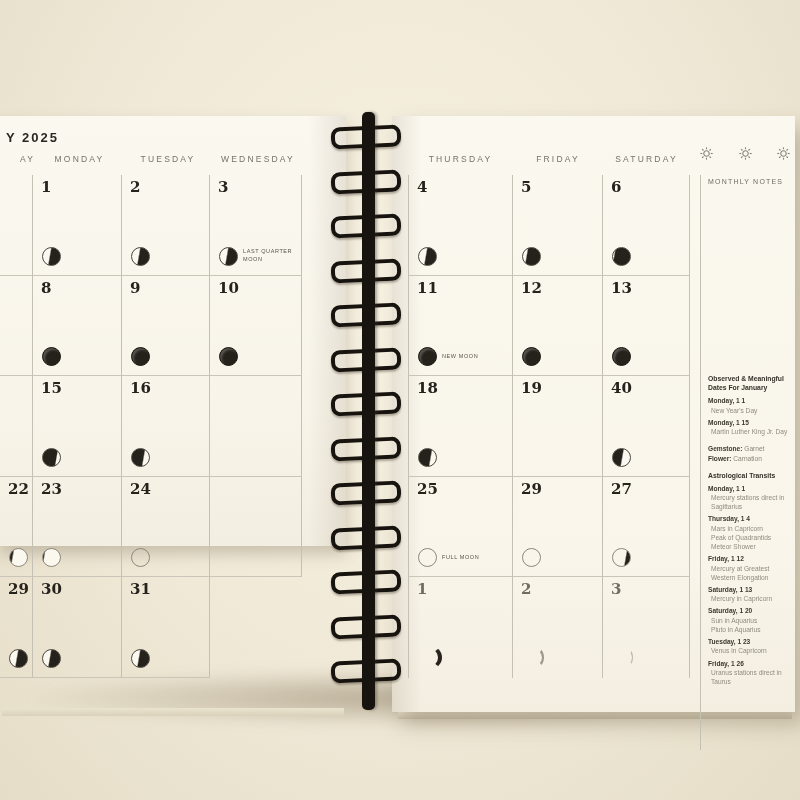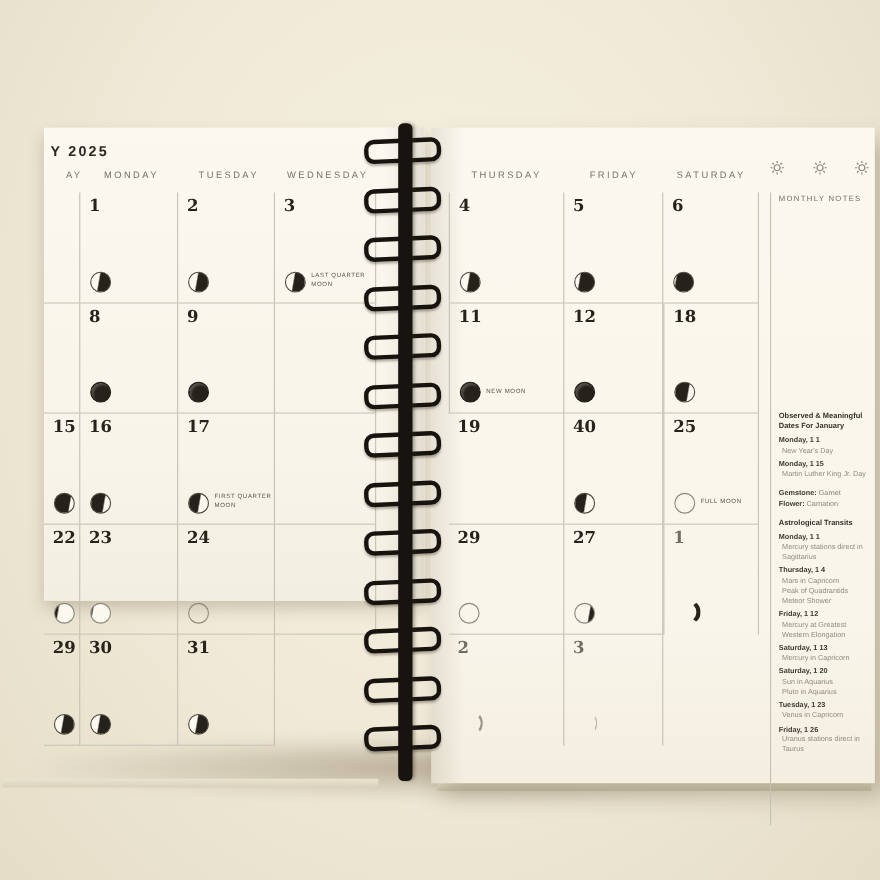--- a/index.html
+++ b/index.html
@@ -9,21 +9,21 @@
     background:#f0e9d7;
   }
   .photo{position:absolute;inset:0;
     background:radial-gradient(ellipse at 50% 38%, #f6f1e2 0%, #f0e9d7 55%, #e5ddc7 100%);}
   .book-shadow{position:absolute;left:20px;top:668px;width:760px;height:60px;
     background:radial-gradient(ellipse at 50% 50%, rgba(115,98,70,.45), rgba(115,98,70,0) 70%);
     filter:blur(6px);}
   .page{position:absolute;z-index:1;}
   .page-left{left:0;top:116px;width:346px;height:430px;
     background:linear-gradient(180deg,#fbf8f0 0%,#f8f4e9 70%,#f2eee1 100%);
-    box-shadow:0 8px 14px rgba(110,95,70,.30);margin-left:40px;}
+    box-shadow:0 8px 14px rgba(110,95,70,.30);}
   .page-left::after{content:"";position:absolute;right:0;top:0;width:38px;height:100%;
     background:linear-gradient(270deg, rgba(130,115,90,.16), rgba(130,115,90,0));}
   .page-right{left:392px;top:116px;width:403px;height:596px;
     background:linear-gradient(180deg,#fbf8ef 0%,#f9f5ea 75%,#f3eee0 100%);
     box-shadow:10px 12px 20px rgba(110,95,70,.35);}
   .page-right::before{content:"";position:absolute;left:0;top:0;width:30px;height:100%;
     background:linear-gradient(90deg, rgba(130,115,90,.16), rgba(130,115,90,0));}
   .page-stack{position:absolute;z-index:0;left:398px;top:710px;width:394px;height:9px;
     background:linear-gradient(180deg,#eae3cf 0%,#d9d1ba 60%,#cbc2a9 100%);}
   .page-stack-l{position:absolute;z-index:0;left:2px;top:708px;width:342px;height:8px;
@@ -132,40 +132,39 @@
         <div class="moonrow">
           <span class="moon p-new-moon"></span>
         </div>
       </div>
       <div class="cell col2">
         <div class="daynum">9</div>
         <div class="moonrow">
           <span class="moon p-new-moon"></span>
         </div>
       </div>
+      <div class="cell col3">
+        <div class="daynum">10</div>
+        <div class="moonrow">
+          <span class="moon p-new-moon"></span>
+        </div>
+      </div>
       <div class="cell col0">
         <div class="daynum"></div>
       </div>
       <div class="cell col1">
         <div class="daynum">15</div>
         <div class="moonrow">
           <span class="moon p-waxing-crescent-sm"></span>
         </div>
       </div>
       <div class="cell col2">
         <div class="daynum">16</div>
         <div class="moonrow">
           <span class="moon p-waxing-crescent-lg"></span>
-        </div>
-      </div>
-      <div class="cell col3">
-        <div class="daynum">17</div>
-        <div class="moonrow">
-          <span class="moon p-first-quarter"></span>
-          <span class="moonlabel">First Quarter Moon</span>
         </div>
       </div>
       <div class="cell col0">
         <div class="daynum"></div>
       </div>
       <div class="cell col1">
         <div class="daynum">22</div>
         <div class="moonrow">
           <span class="moon p-waxing-gibbous-lg"></span>
         </div>
@@ -278,20 +277,26 @@
           <span class="moon p-new-moon"></span>
           <span class="moonlabel">New Moon</span>
         </div>
       </div>
       <div class="cell col1">
         <div class="daynum">12</div>
         <div class="moonrow">
           <span class="moon p-new-moon"></span>
         </div>
       </div>
+      <div class="cell col2">
+        <div class="daynum">13</div>
+        <div class="moonrow">
+          <span class="moon p-new-moon"></span>
+        </div>
+      </div>
       <div class="cell col0">
         <div class="daynum">18</div>
         <div class="moonrow">
           <span class="moon p-waxing-crescent-lg"></span>
         </div>
       </div>
       <div class="cell col1">
         <div class="daynum">19</div>
       </div>
       <div class="cell col2">

